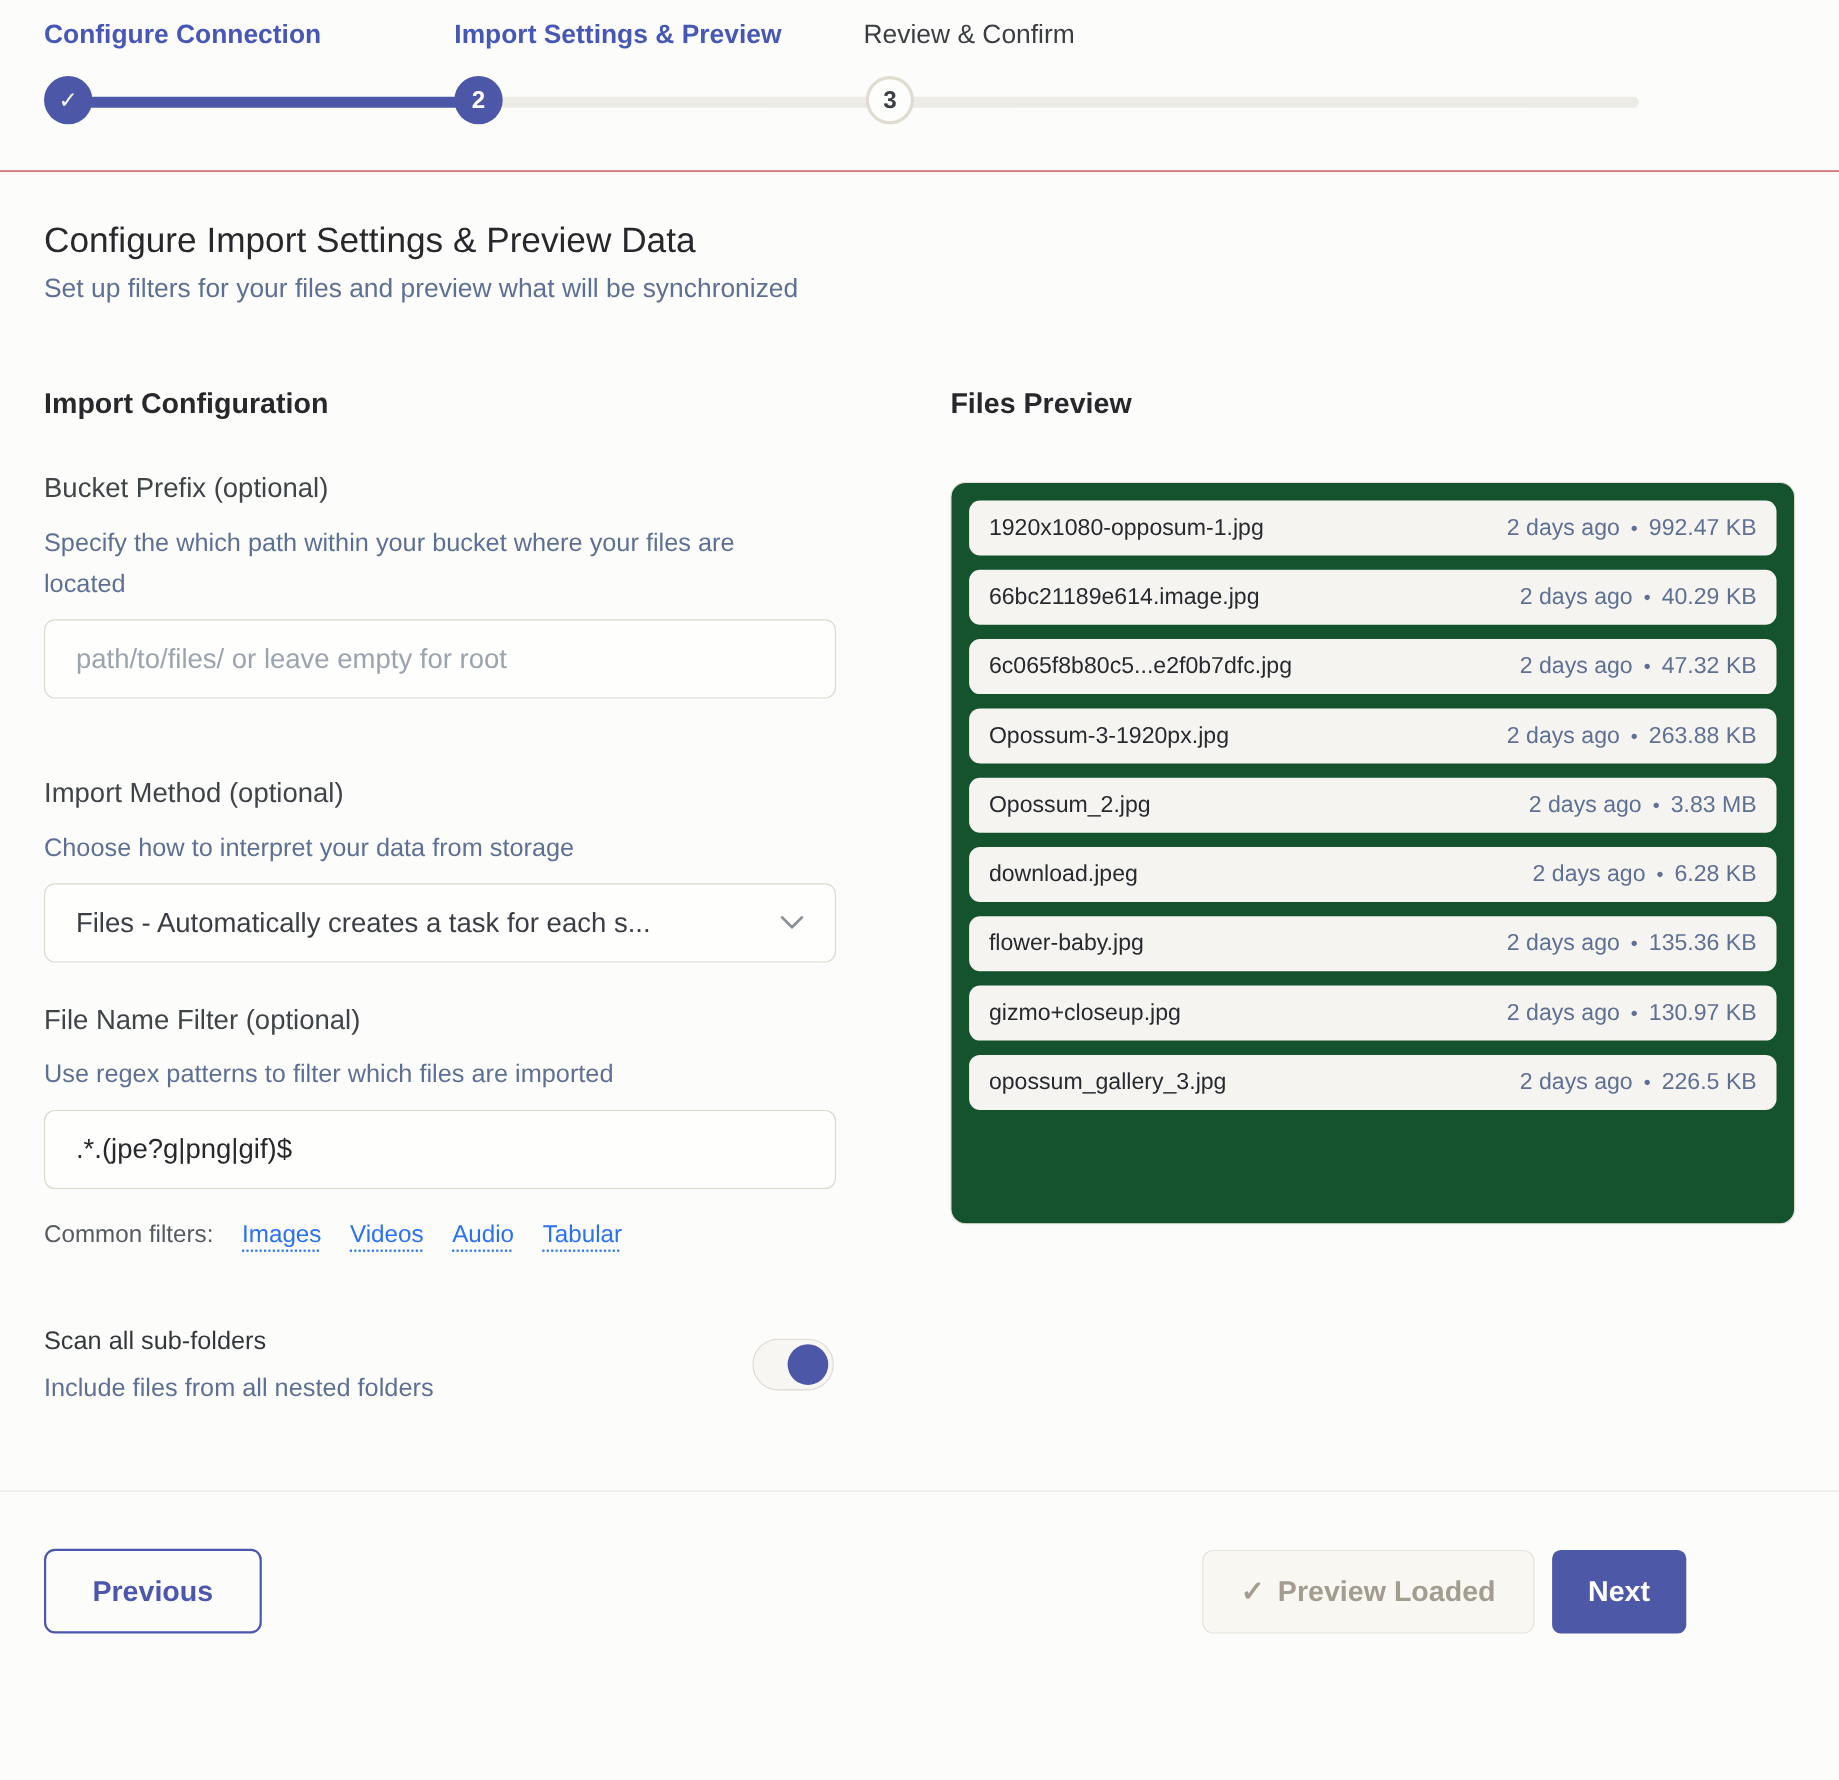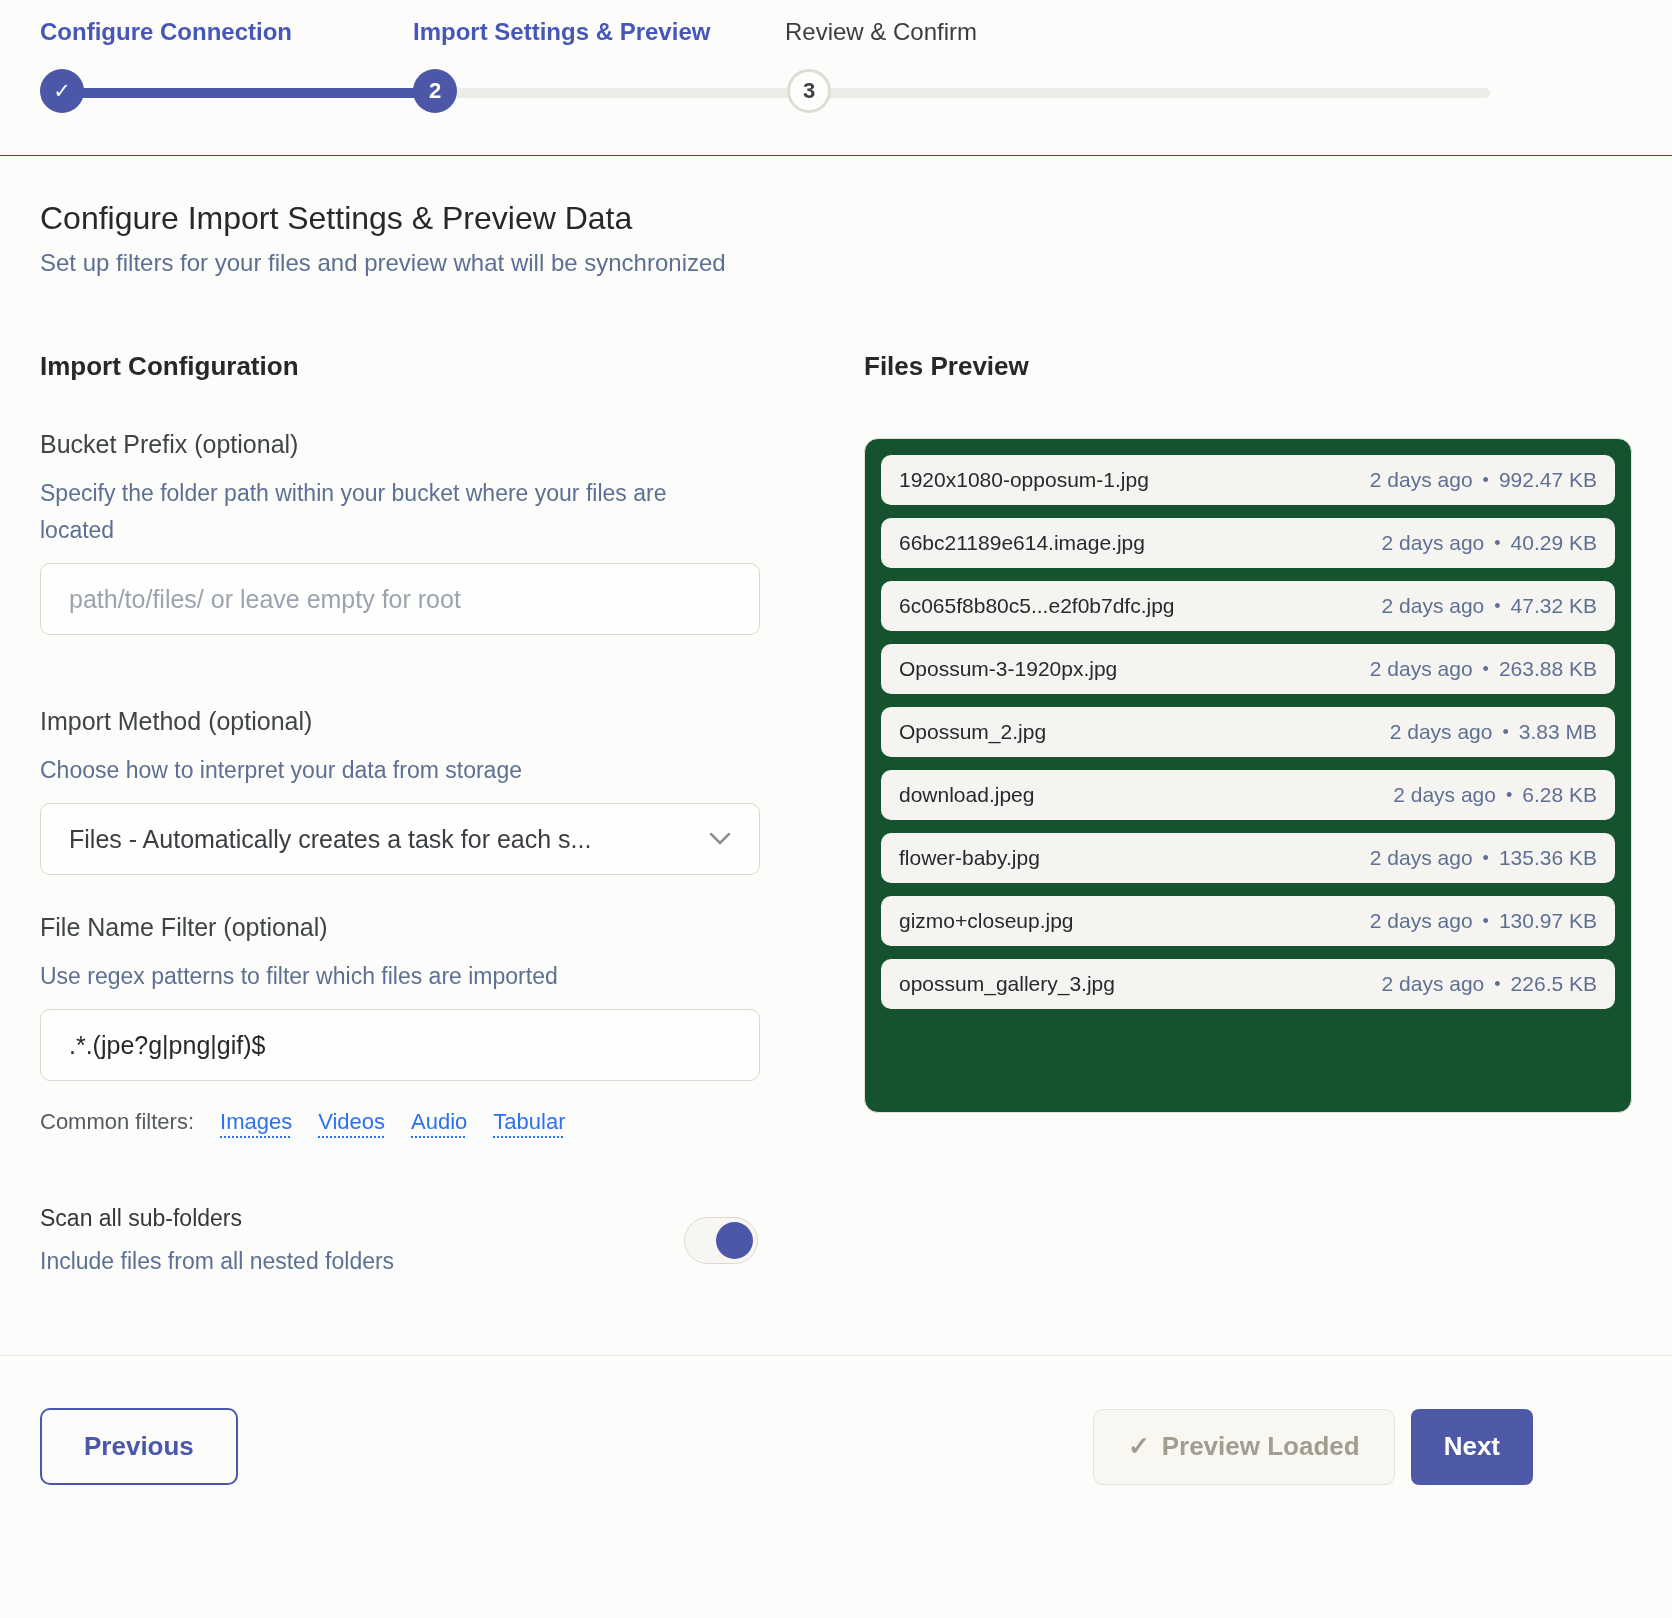--- a/index.html
+++ b/index.html
@@ -135,21 +135,21 @@
 
 <main>
   <h1>Configure Import Settings &amp; Preview Data</h1>
   <p class="subtitle">Set up filters for your files and preview what will be synchronized</p>
 
   <div class="columns">
     <div class="col-left">
       <h2>Import Configuration</h2>
 
       <div class="field-label bucket-label">Bucket Prefix (optional)</div>
-      <p class="field-desc">Specify the folder path within your bucket where your files are located</p>
+      <p class="field-desc">Specify the which path within your bucket where your files are located</p>
       <input class="text-input" type="text" placeholder="path/to/files/ or leave empty for root" style="">
 
       <div class="field-label method-label">Import Method (optional)</div>
       <p class="field-desc">Choose how to interpret your data from storage</p>
       <div class="select-box">
         <span class="select-value">Files - Automatically creates a task for each s...</span>
         <span class="chevron">
           <svg width="22" height="14" viewBox="0 0 22 14" fill="none">
             <path d="M2 2 L11 11 L20 2" stroke="#8a8f98" stroke-width="2.5" stroke-linecap="round" stroke-linejoin="round"></path>
           </svg>

